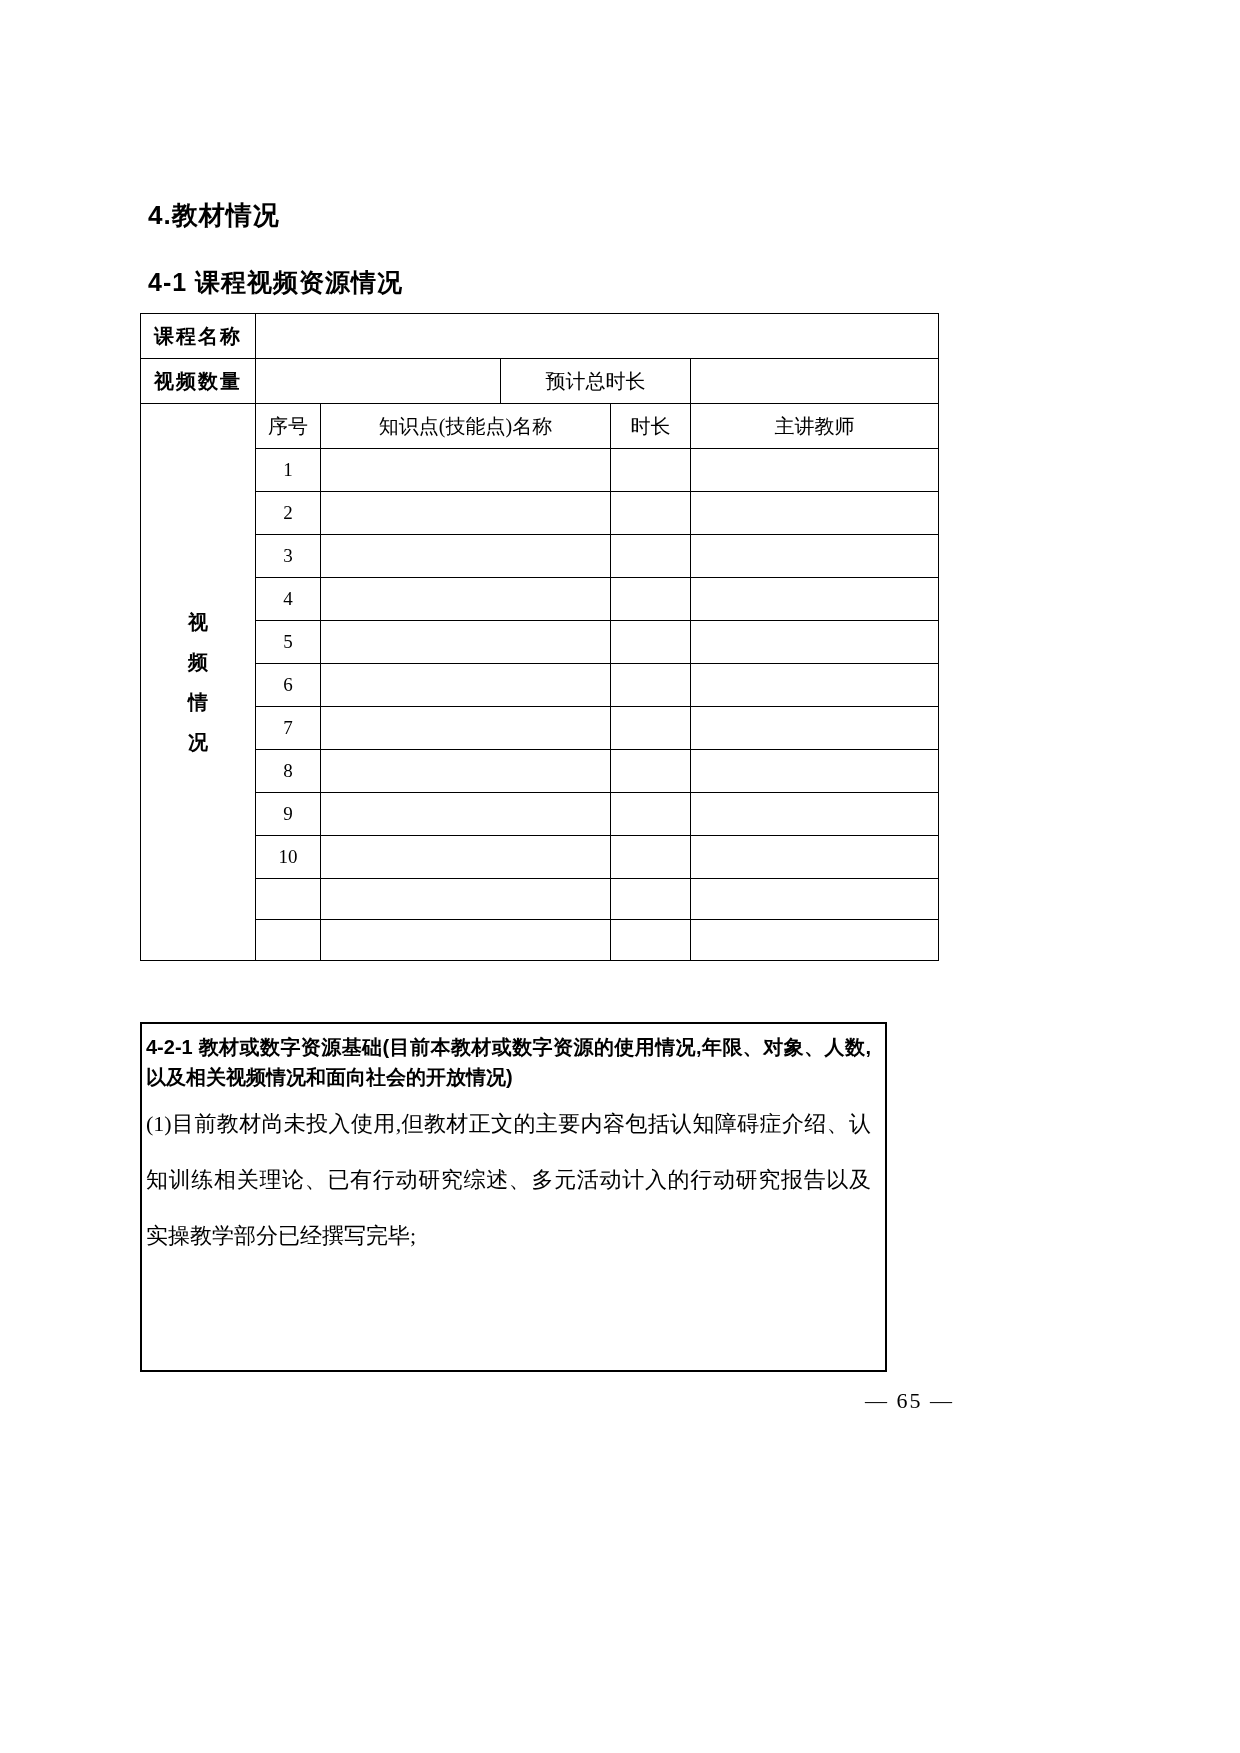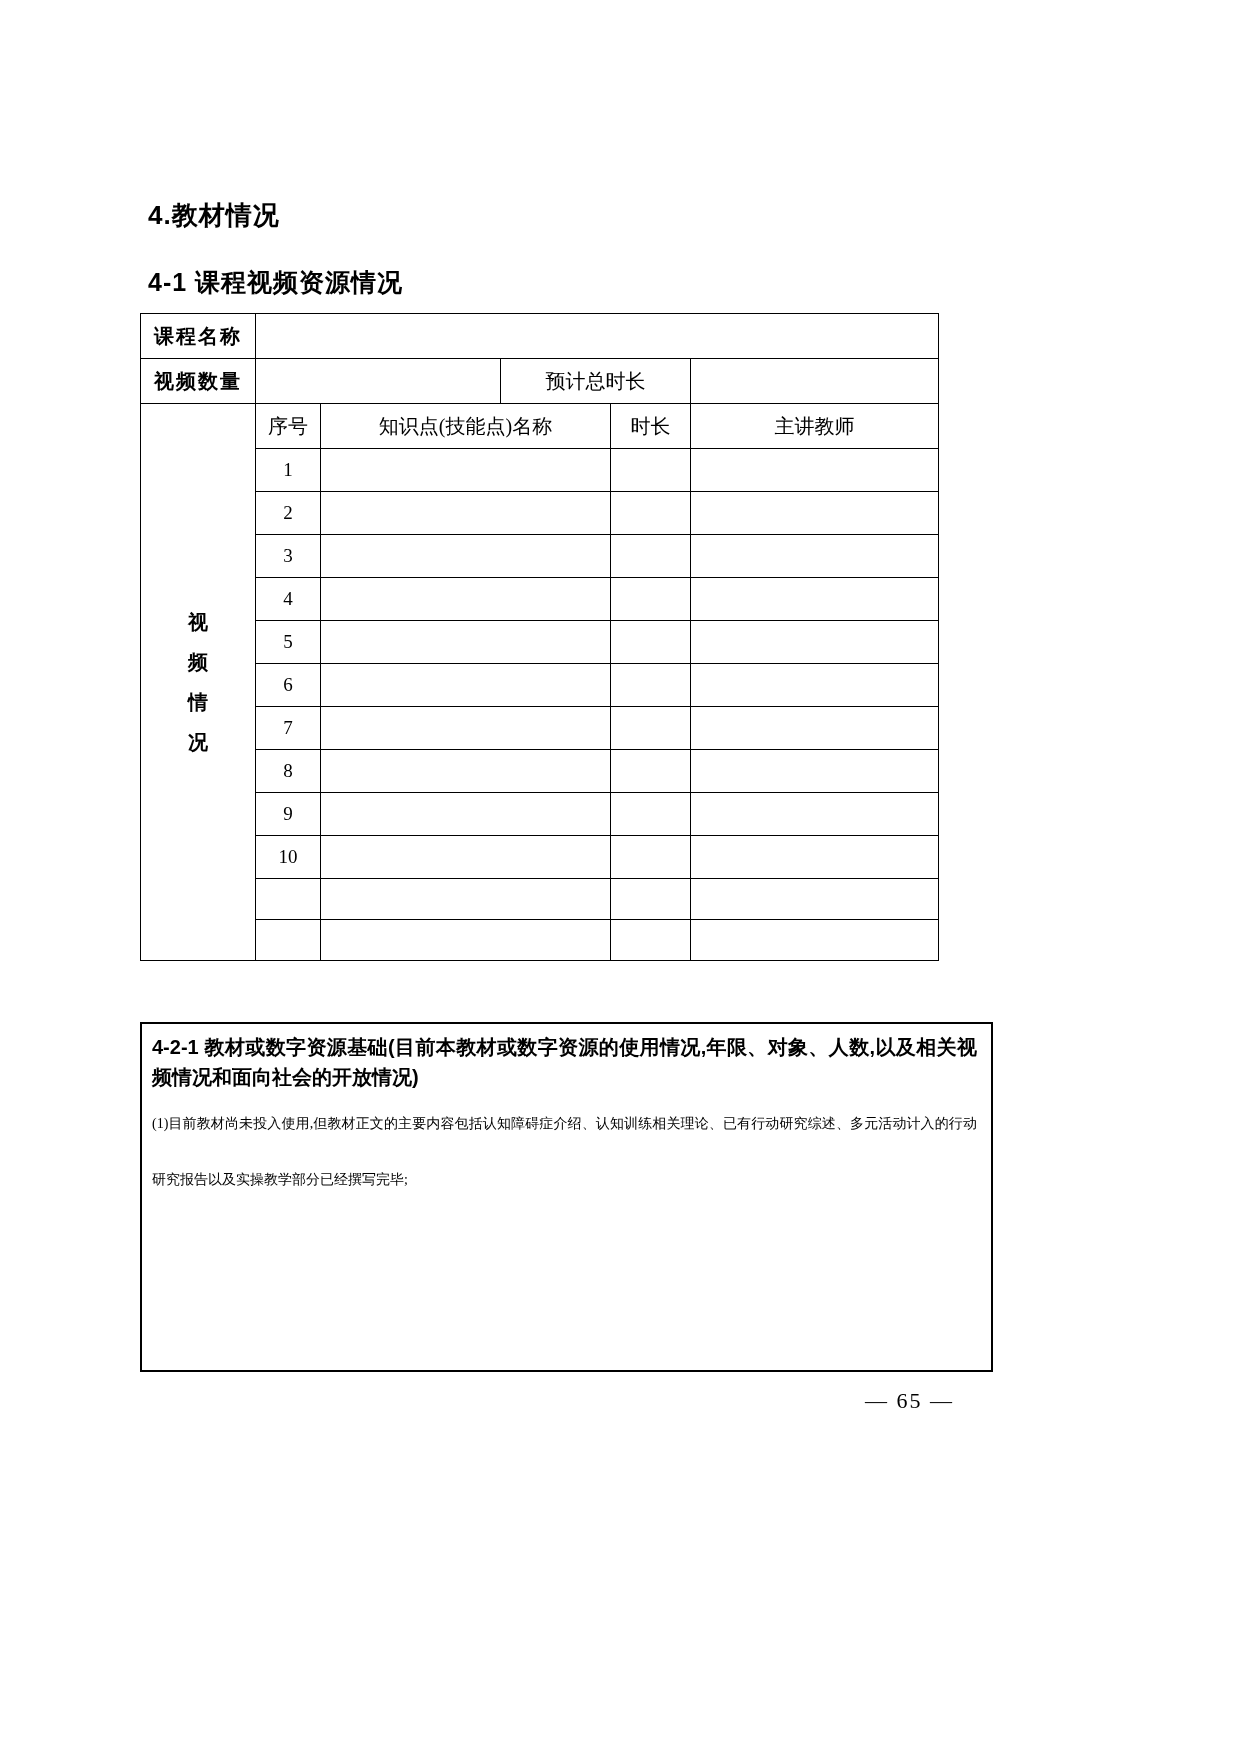--- a/index.html
+++ b/index.html
@@ -62,36 +62,36 @@
     font-weight:bold;
     font-size:20px;
     text-align:center;
   }
   td.num{font-size:19px;}
 
   .desc-box{
     position:absolute;
     left:140px;
     top:1022px;
-    width:853px;
+    width:747px;
     box-sizing:border-box;
     border:2.5px solid #000;
-    padding:8px 14px 6px 10px;
+    padding:8px 14px 6px 4px;
     min-height:350px;
   }
   .desc-title{
     font-family:"Liberation Sans","DejaVu Sans",sans-serif;
     font-weight:bold;
     font-size:20px;
     line-height:30px;
     text-align:justify;
     margin:0 0 4px 0;
   }
   .desc-para{
-    font-size:14px;
+    font-size:22px;
     line-height:56px;
     text-align:justify;
     margin:0;
   }
   .page-number{
     position:absolute;
     top:1388px;
     left:865px;
     font-size:22px;
     letter-spacing:2px;

